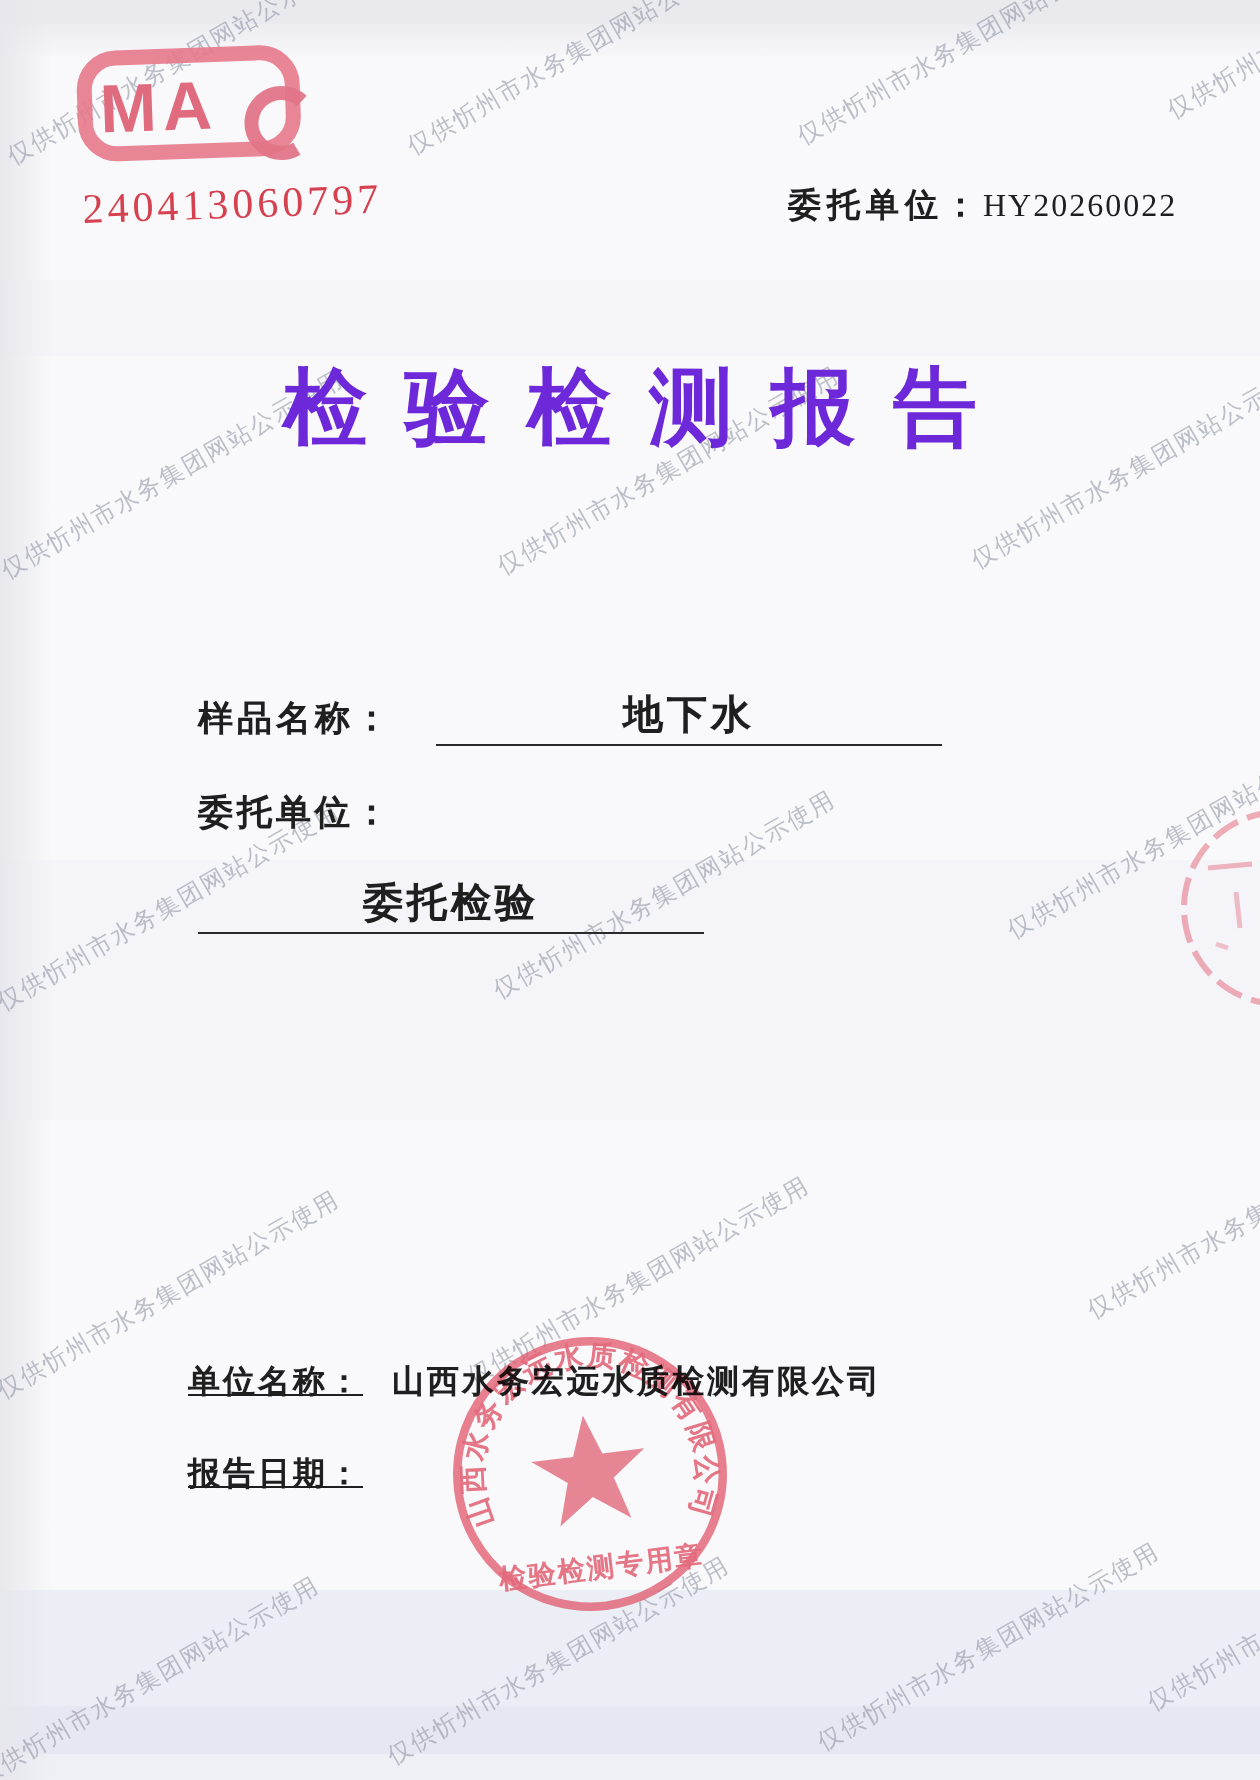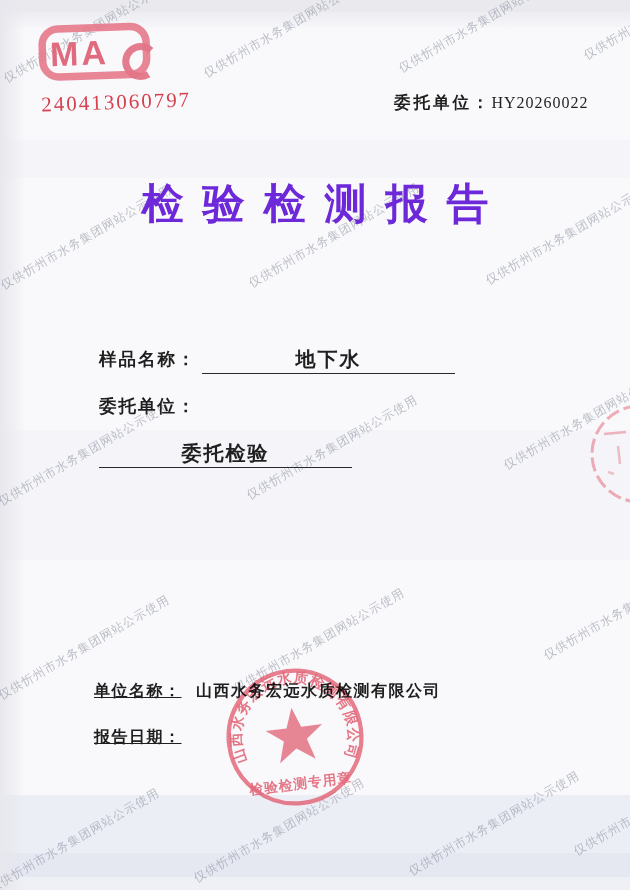--- a/index.html
+++ b/index.html
@@ -57,21 +57,21 @@
     position:absolute;left:0;top:176px;width:100%;
     text-align:center;
     font-family:"Liberation Sans", sans-serif;
     font-weight:bold;font-size:42px;
     letter-spacing:19px;text-indent:19px;
     color:#6d28d9;
   }
 
   
   .fields{position:absolute;left:99px;top:346px;}
-  .frow{display:flex;align-items:flex-start;margin-bottom:20px;height:27px;}
+  .frow{display:flex;align-items:flex-end;margin-bottom:20px;height:27px;gap:16px;}
   .frow .flabel{
     font-weight:bold;font-size:17.5px;letter-spacing:2px;
     width:103px;flex:0 0 auto;line-height:27px;
   }
   .frow .fline{
     width:253px;border-bottom:1.6px solid #2a2a2a;
     text-align:center;font-size:20px;font-weight:600;
     letter-spacing:2px;line-height:27px;
   }
 

